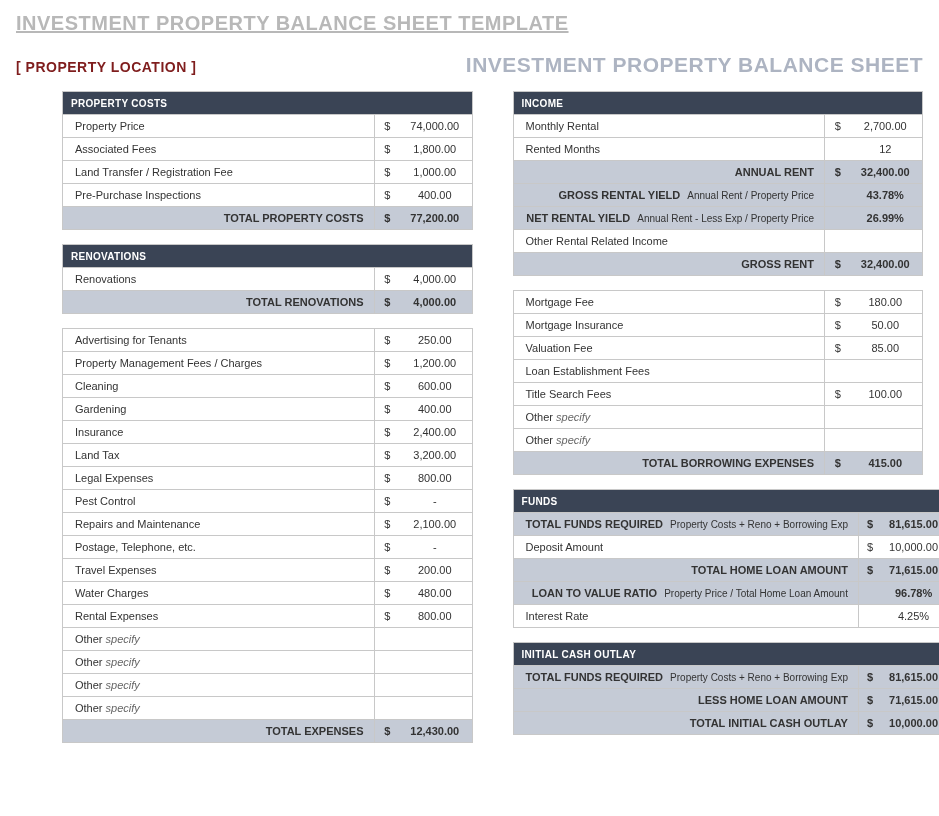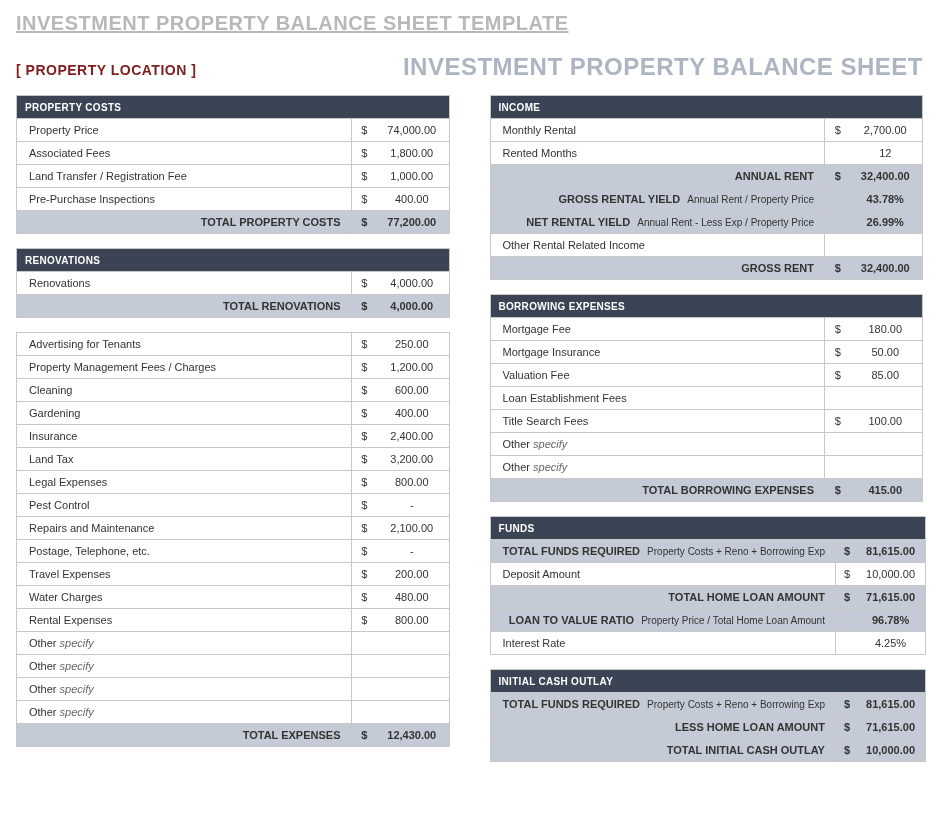--- a/index.html
+++ b/index.html
@@ -25,28 +25,29 @@
     align-items: baseline;
     margin-bottom: 14px;
   }
   .property-location {
     font-size: 14px;
     font-weight: bold;
     color: #7f1d1d;
     letter-spacing: 0.5px;
   }
   .sheet-title {
-    font-size: 24px;
+    font-size: 21px;
     font-weight: bold;
     color: #adb4c2;
     letter-spacing: 0.5px;
   }
   .columns {
     display: flex;
     gap: 40px;
+    margin-left: 46px;
   }
   .col { flex: 1; min-width: 0; }
   table {
     width: 100%;
     border-collapse: collapse;
     margin-bottom: 14px;
   }
   .section-header td {
     background: #3a4455;
     color: #fff;
@@ -292,23 +293,20 @@
       <tr class="total">
             <td class="label">GROSS RENT</td>
             <td class="dollar">$</td>
             <td class="amount">32,400.00</td>
           </tr>
     </tbody>
       </table>
 
     <table>
       <tbody>
-          <tr class="section-header">
-            <td colspan="3">BORROWING EXPENSES</td>
-          </tr>
       <tr>
             <td class="label">Mortgage Fee</td>
             <td class="dollar">$</td>
             <td class="amount">180.00</td>
           </tr>
       <tr>
             <td class="label">Mortgage Insurance</td>
             <td class="dollar">$</td>
             <td class="amount">50.00</td>
           </tr>

